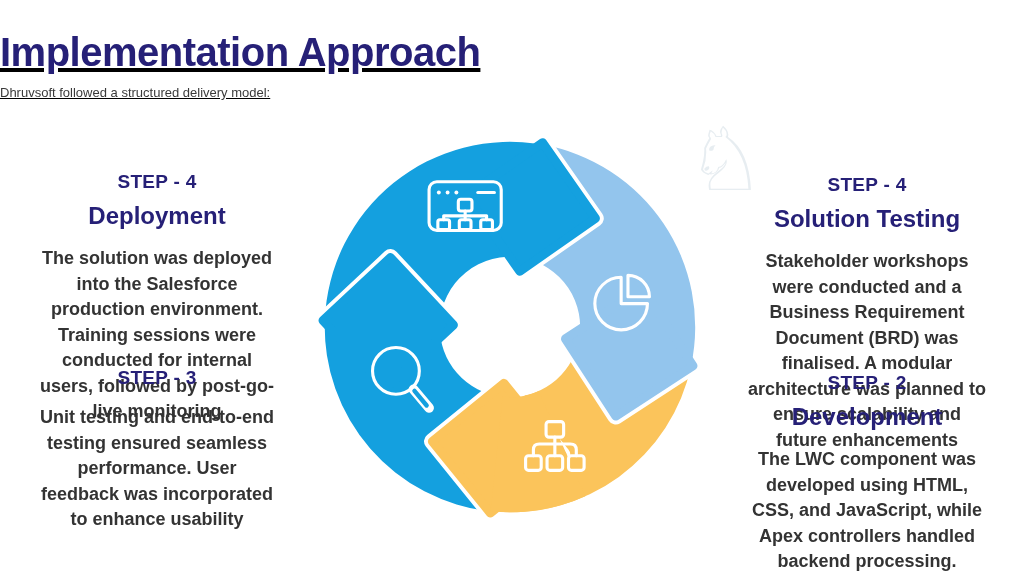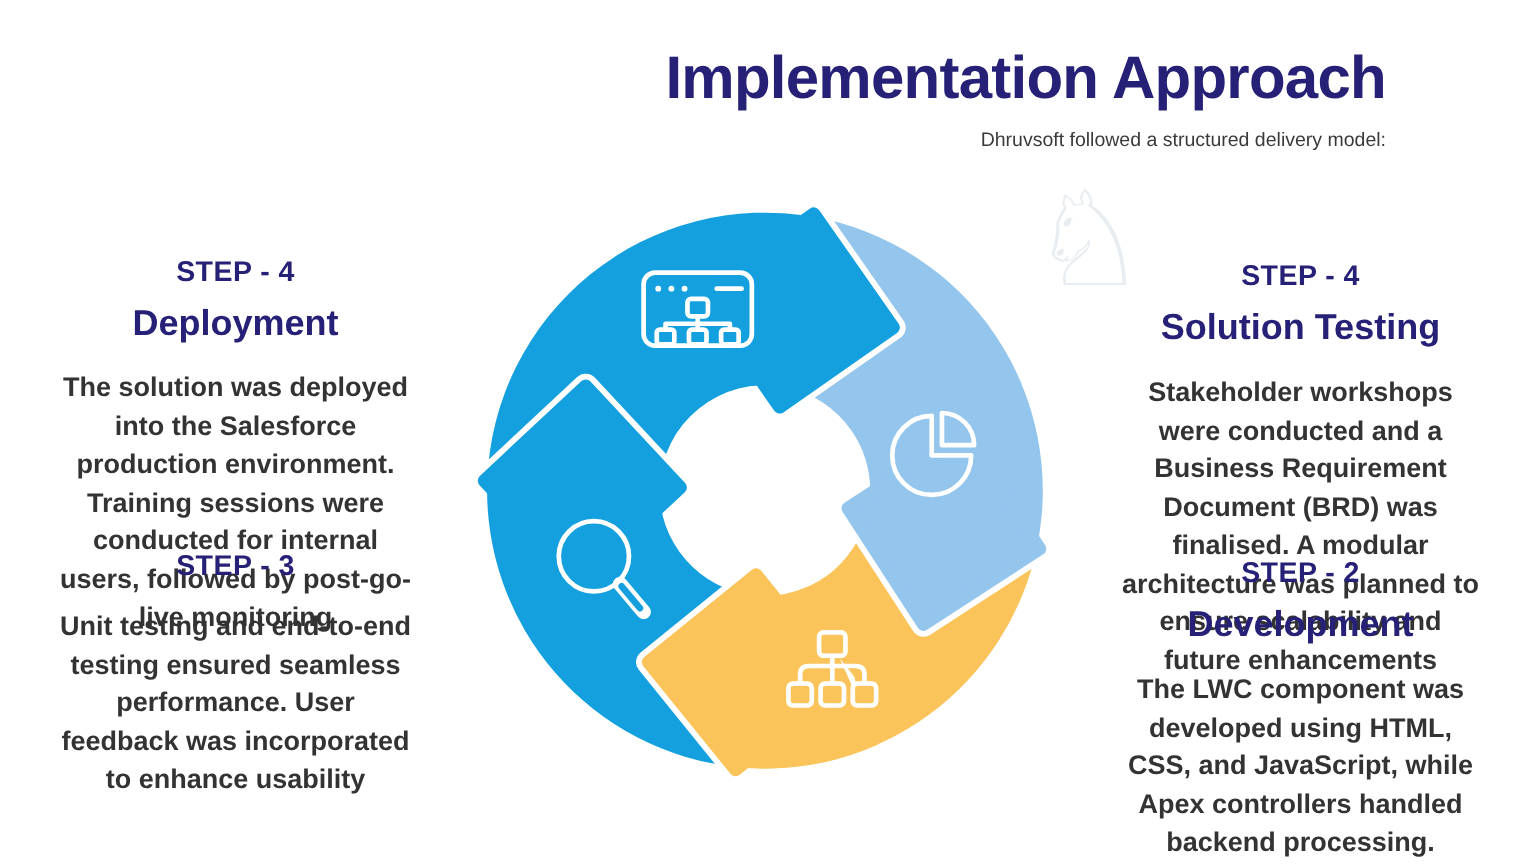--- a/index.html
+++ b/index.html
@@ -5,21 +5,21 @@
   html, body { margin: 0; padding: 0; }
   body {
     width: 1024px; height: 576px;
     background: #ffffff;
     font-family: "Liberation Sans", sans-serif;
     position: relative;
     overflow: hidden;
   }
 
   
-  .header { position: absolute; top: 30px; left: 0; width: 924px; text-align: right; }
+  .header { position: absolute; top: 30px; left: 0; width: 924px; text-align: left; text-decoration: underline; }
   .title {
     font-size: 40px; font-weight: bold; letter-spacing: -0.5px;
     color: #262077; margin: 0 0 10px 0;
   }
   .subtitle {
     font-size: 13px; font-weight: normal; color: #3a3a3a; margin: 0;
   }
 
   
   .block { position: absolute; width: 272px; text-align: center; }

